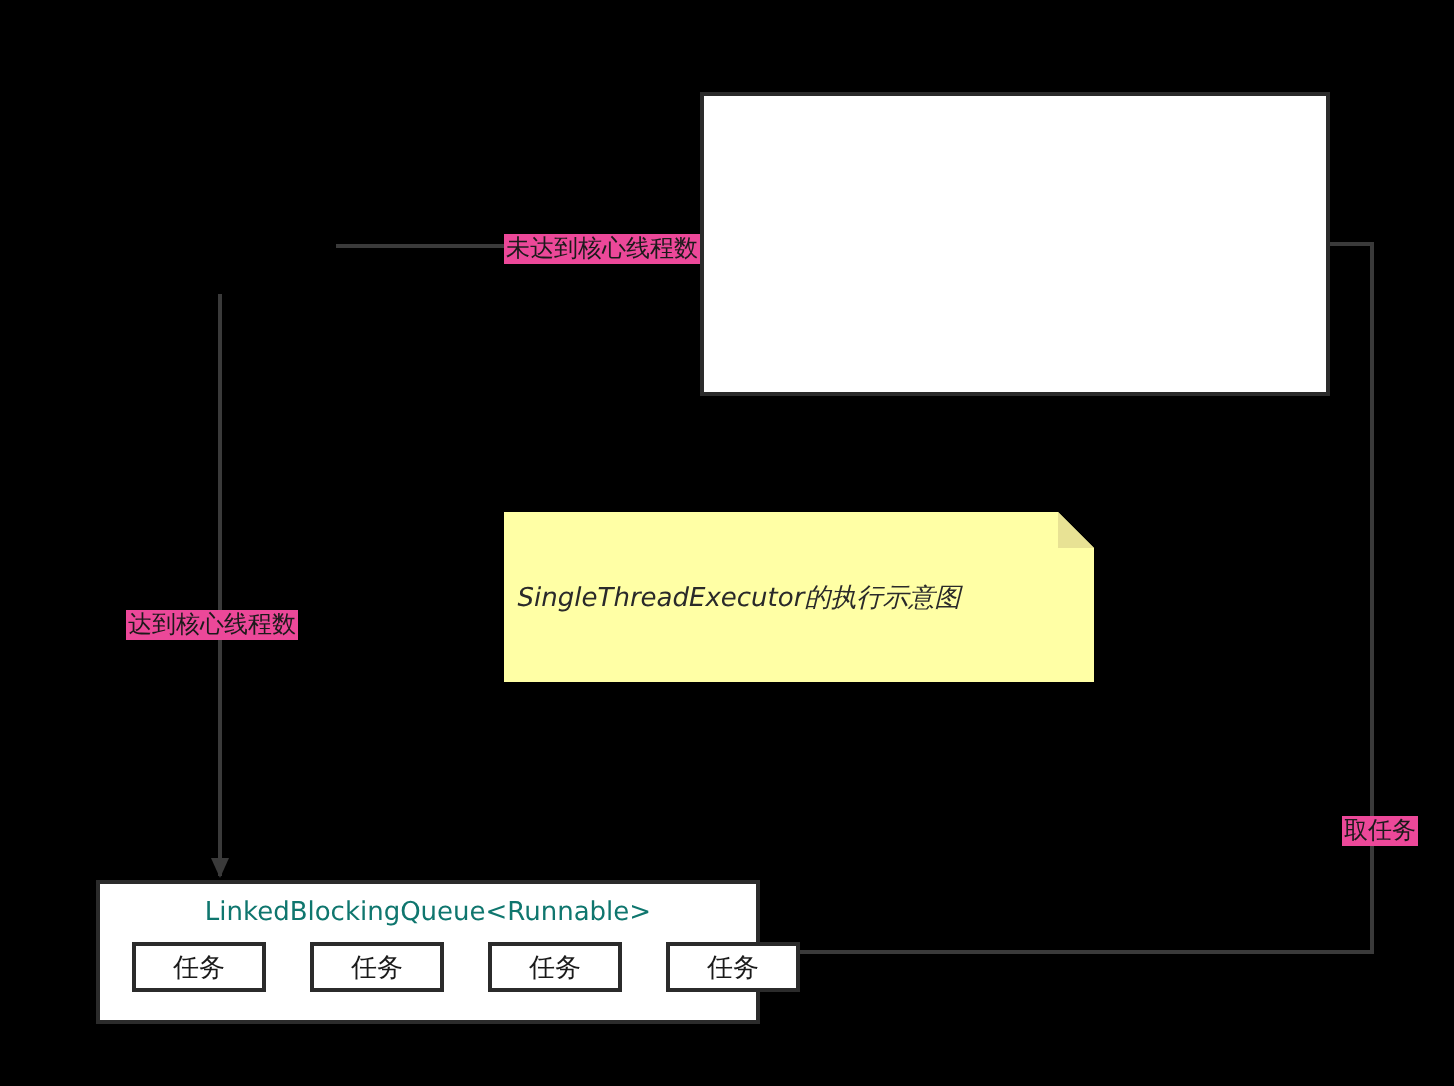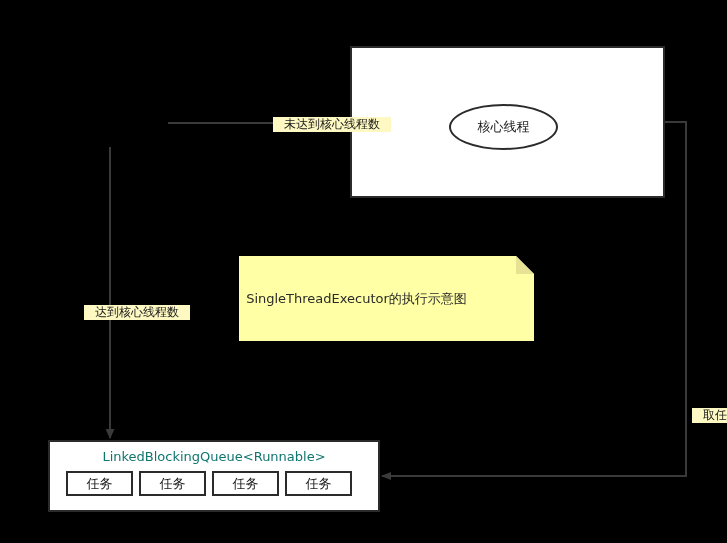--- a/index.html
+++ b/index.html
@@ -94,67 +94,67 @@
     width: 100%;
     text-align: center;
     font-size: 13px;
     color: #0f766e;
   }
   #queue-tasks {
     position: absolute;
     left: 16px;
     top: 29px;
     display: flex;
-    gap: 6px;
+    gap: 22px;
   }
   .task-box {
     width: 67px;
     height: 25px;
     box-sizing: border-box;
     border: 2px solid #2b2b2b;
     background: #ffffff;
     display: flex;
     align-items: center;
     justify-content: center;
     font-size: 13px;
     color: #1a1a1a;
   }
 
   
   #note {
     position: absolute;
-    left: 239px;
+    left: 252px;
     top: 256px;
     width: 235px;
     height: 85px;
+    font-style: italic;
   }
   #note svg { display: block; }
   #note-text {
     position: absolute;
     left: 0;
     top: 0;
     width: 100%;
     height: 100%;
     display: flex;
     align-items: center;
     justify-content: center;
     font-size: 13px;
     color: #2a2a2a;
   }
 
   
   .edge-label {
     position: absolute;
-    background: #fef9c3;
+    background: #ec4899;
     color: #1a1a1a;
     font-size: 12px;
     line-height: 15px;
-    padding: 0 11px;
+    padding: 0 1px;
     white-space: nowrap;
-    margin-left: 21px;
   }
   #label-not-reached { left: 252px; top: 117px; }
   #label-reached     { left: 63px;  top: 305px; }
   #label-take-task   { left: 671px; top: 408px; }
 </style>
 </head>
 <body>
 
 <div id="canvas">
 
@@ -179,23 +179,20 @@
       <line x1="110" y1="147" x2="110" y2="438" stroke="#3a3a3a" stroke-width="2" marker-end="url(#arrow-down)"></line>
     </g>
 
     <g>
       <path d="M665,122 L686,122 L686,476 L382,476" fill="none" stroke="#3a3a3a" stroke-width="2" marker-end="url(#arrow-left)"></path>
     </g>
   </svg>
 
 
   <div class="node" id="core-pool-box">
-    <div id="core-thread-ellipse">
-      <span>核心线程</span>
-    </div>
   </div>
 
   <div id="note">
     <svg width="295" height="85" xmlns="http://www.w3.org/2000/svg">
       <path d="M0,0 L277,0 L295,18 L295,85 L0,85 Z" fill="#ffffa5"></path>
       <path d="M277,0 L295,18 L277,18 Z" fill="#e8e294"></path>
     </svg>
     <div id="note-text">SingleThreadExecutor的执行示意图</div>
   </div>
 

